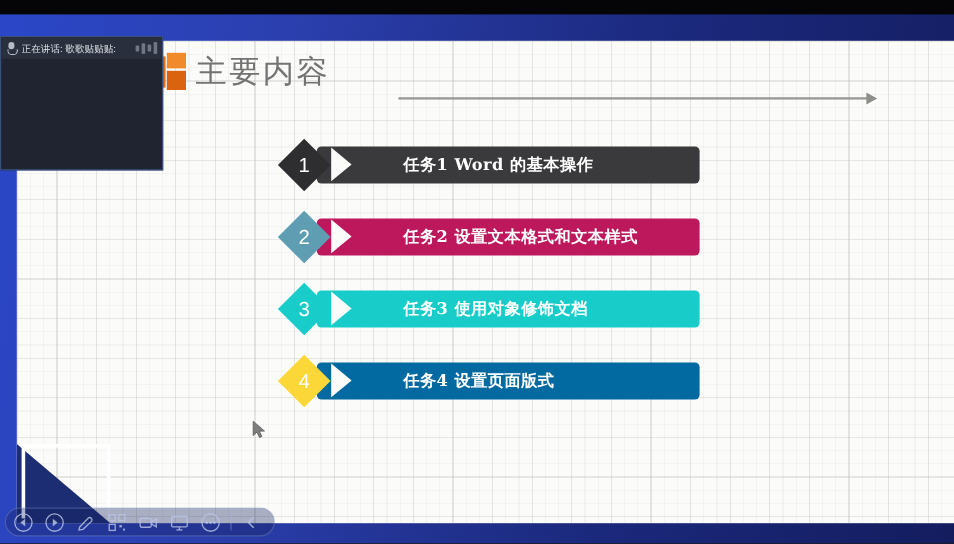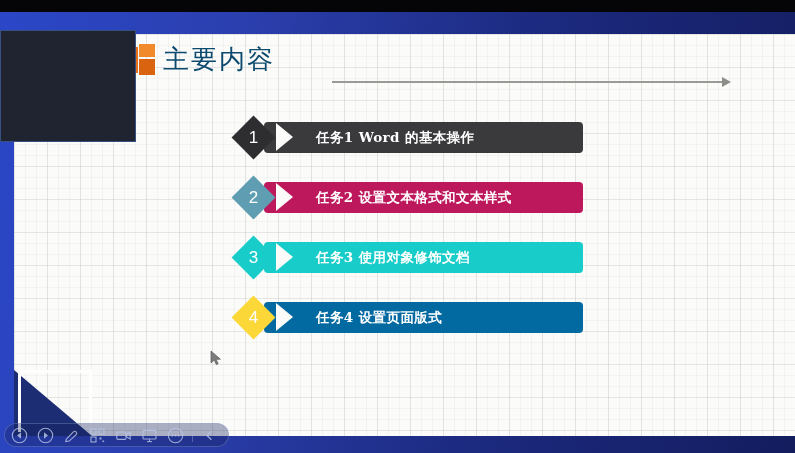--- a/index.html
+++ b/index.html
@@ -72,21 +72,21 @@
     background: #f08a2b;
   }
   .pp-icon .bar-c {
     position: absolute; left: 11px; top: 15px;
     width: 16px; height: 16px;
     background: #d9630f;
   }
   .title-text {
     font-family: "DejaVu Serif", "Liberation Serif", serif;
     font-size: 26px;
-    color: #0c4a6e;
+    color: #737373;
     letter-spacing: 2px;
     white-space: nowrap;
   }
 
   
   .title-rule {
     position: absolute;
     left: 318px; top: 47px;
     width: 392px; height: 2px;
     background: #9a9a96;
@@ -111,21 +111,21 @@
     margin-bottom: 29px;
   }
   .task-bar {
     position: absolute;
     left: 26px; top: 0;
     width: 319px; height: 31px;
     border-radius: 4px;
     display: flex; align-items: center;
   }
   .task-label {
-    margin-left: 52px;
+    margin-left: 72px;
     font-family: "DejaVu Serif", "Liberation Serif", serif;
     font-size: 13.5px;
     font-weight: 700;
     color: #ffffff;
     white-space: nowrap;
     letter-spacing: 0.4px;
   }
   .task-arrow {
     position: absolute;
     left: 38px; top: 1px;
@@ -396,20 +396,30 @@
         <div class="frame"></div>
       </div>
 
       <svg style="position:absolute;left:196px;top:316px" width="12" height="16" viewBox="0 0 12 16">
         <path d="M1 1 L1 13 L4.2 10 L6.3 14.6 L8.2 13.7 L6.1 9.3 L10.4 9.2 Z" fill="#7d7d7d" stroke="#5a5a5a" stroke-width="0.7"></path>
       </svg>
 
     </div>
 
     <div class="cam">
+      <div class="cam-head">
+        <span class="mic-icon-small"></span>
+        <span class="cam-head-text">正在讲话: 歌歌贴贴贴:</span>
+        <span class="cam-wave">
+          <i></i>
+            <i></i>
+            <i></i>
+            <i></i>
+        </span>
+      </div>
     </div>
 
     <div class="controls">
 
       <span class="ctl">
         <svg width="17" height="17" viewBox="0 0 17 17">
           <circle cx="8.5" cy="8.5" r="7.2" fill="none" stroke="currentColor" stroke-width="1.1"></circle>
           <path d="M10 5.2 L6 8.5 L10 11.8 Z" fill="currentColor"></path>
         </svg>
       </span>

